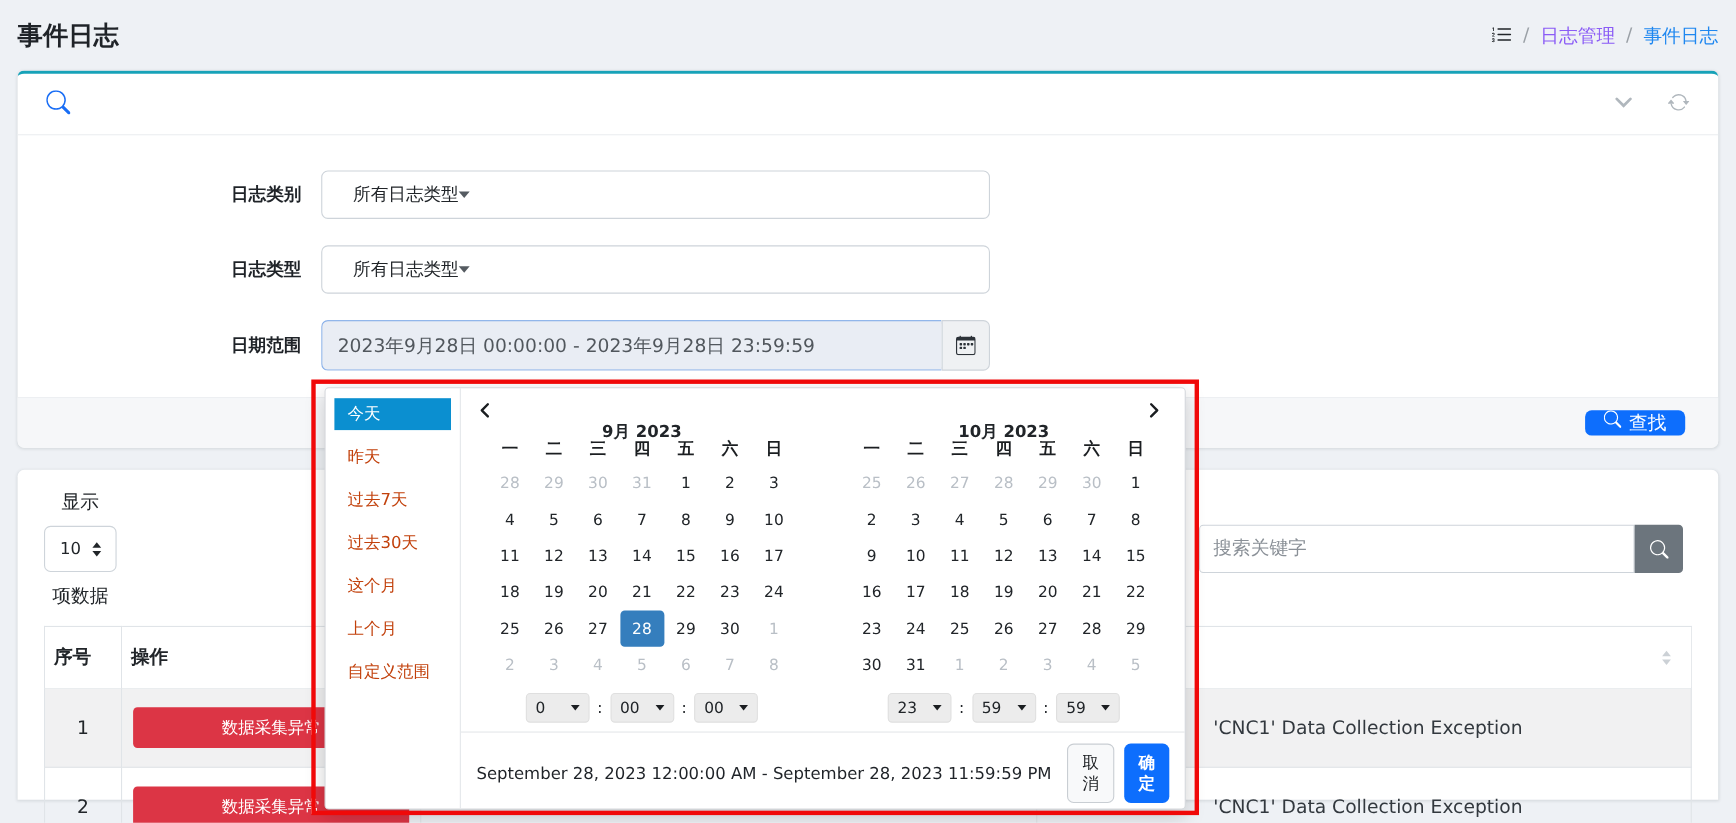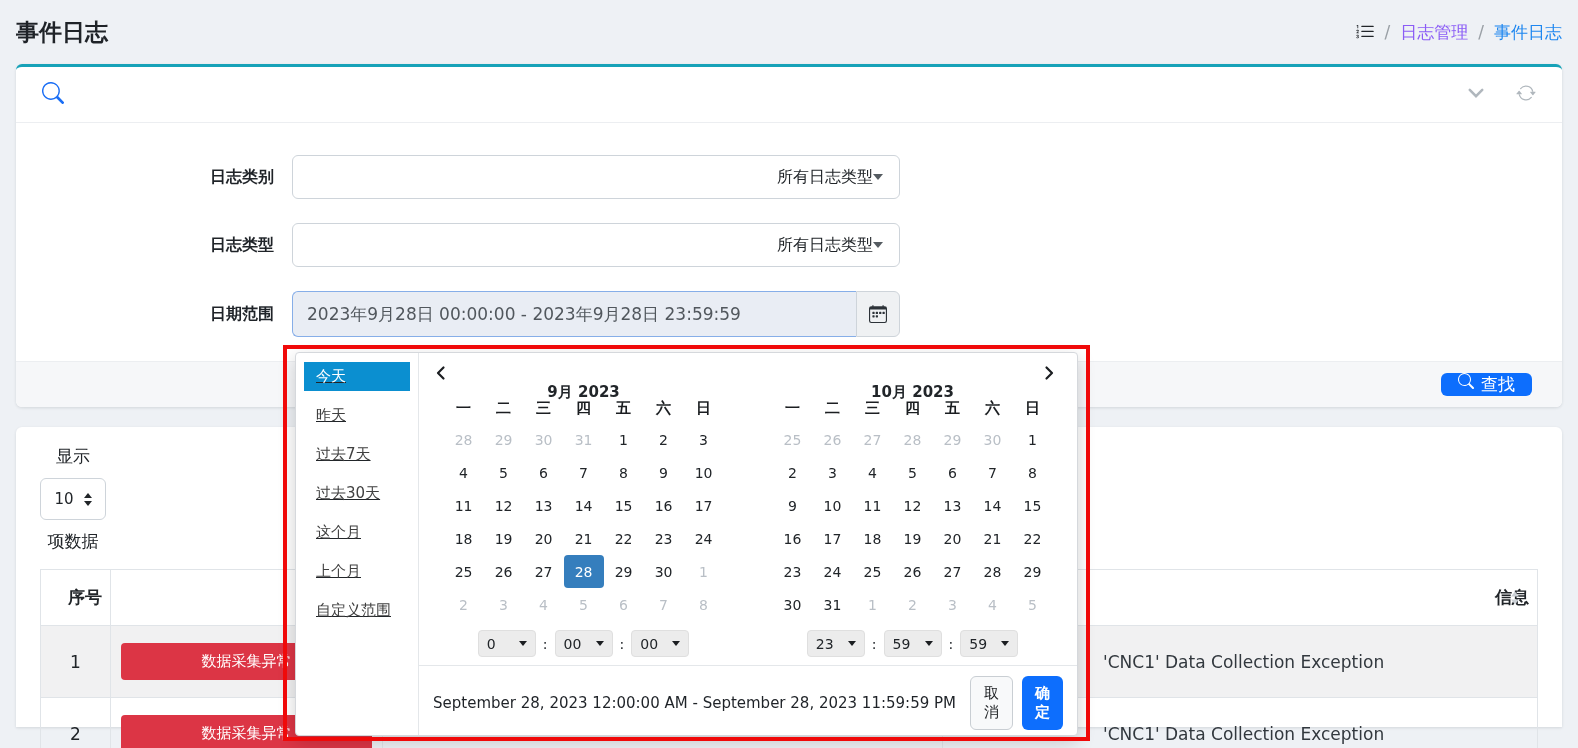--- a/index.html
+++ b/index.html
@@ -25,21 +25,21 @@
   .hdr-icons { display:flex; align-items:center; gap:30px; color:#b0b7bd; }
   .hdr-icons svg { width:20px; height:20px; }
   .blue-search svg { width:22px; height:22px; color:#1a6ef5; }
 
   .card-body { padding:32px 0 24px; }
   .form-row { display:flex; align-items:center; margin-bottom:24px; }
   .form-row:last-child { margin-bottom:0; }
   .form-label { width:276px; text-align:right; padding-right:18px; font-weight:bold; font-size:16px; color:#1f2328; }
   .form-ctrl { width:608px; }
   .select-box { height:44px; border:1px solid #ced4da; border-radius:6px; background:#fff;
-    display:flex; align-items:center; justify-content:flex-end; padding:0 16px; cursor:pointer; }
+    display:flex; align-items:center; justify-content:flex-start; padding:0 28px; cursor:pointer; }
   .select-box .caret { width:0; height:0; border-left:5px solid transparent; border-right:5px solid transparent; border-top:6px solid #555b61; }
   .input-group { display:flex; }
   .date-input { flex:1; height:46px; background:#e9edf4; border:1px solid #86aee8; border-right:none;
     border-radius:6px 0 0 6px; padding:0 14px; font-size:17px; color:#51575d;
     font-family:"DejaVu Sans","Liberation Sans",sans-serif; }
   .date-addon { width:44px; height:46px; background:#eff1f3; border:1px solid #ced4da; border-radius:0 6px 6px 0;
     display:flex; align-items:center; justify-content:center; cursor:pointer; color:#2c3238; }
   .date-addon svg { width:18px; height:18px; }
 
   .card-footer { background:#f6f7f9; border-top:1px solid #eceef1; border-radius:0 0 6px 6px;
@@ -61,39 +61,39 @@
   .spinner .down { border-top:5px solid #212529; }
   .search-group { display:flex; margin-right:8px; }
   .kw-input { width:396px; height:44px; border:1px solid #ced4da; border-radius:4px 0 0 4px; padding:0 12px;
     font-size:17px; color:#212529; font-family:"DejaVu Sans","Liberation Sans",sans-serif; }
   .kw-input::placeholder { color:#8a9097; }
   .kw-btn { width:44px; height:44px; background:#6c757d; border:none; border-radius:0 4px 4px 0;
     color:#fff; display:flex; align-items:center; justify-content:center; cursor:pointer; }
   .kw-btn svg { width:17px; height:17px; }
 
   table.log-table { width:100%; border-collapse:collapse; border:1px solid #e0e4e8; }
-  .log-table th { font-weight:bold; font-size:17px; padding:16px 8px; text-align:right;
+  .log-table th { font-weight:bold; font-size:17px; padding:16px 8px; text-align:left;
     border:1px solid #e0e4e8; position:relative; background:#fff; }
   .log-table td { border:1px solid #e0e4e8; padding:17px 10px; font-size:17px; }
   .log-table tr.stripe td { background:#f1f1f2; }
   .sort-arrows { position:absolute; right:18px; top:50%; transform:translateY(-50%); display:flex; flex-direction:column; gap:3px; }
   .sort-arrows i { width:0; height:0; border-left:4px solid transparent; border-right:4px solid transparent; }
   .sort-arrows .up { border-bottom:5px solid #ccd1d6; }
   .sort-arrows .down { border-top:5px solid #ccd1d6; }
   td.no-cell { text-align:center; color:#212529; }
   .danger-btn { display:block; width:100%; height:37px; background:#dc3545; color:#fff; border:none;
     border-radius:4px; font-size:15px; cursor:pointer; font-family:"DejaVu Sans","Liberation Sans",sans-serif; }
   .info-text { display:block; padding-left:150px; color:#32383e; white-space:nowrap; }
 
   
   .drp { position:absolute; left:295px; top:352px; width:783px; height:384px; background:#fff;
     border:1px solid #d5d8dc; border-radius:4px; box-shadow:0 6px 18px rgba(0,0,0,.18);
     display:flex; z-index:50; }
-  .drp-ranges { width:172px; border-right:1px solid #e4e7ea; padding:9px 8px; list-style:none;text-decoration:underline; }
-  .drp-ranges li { font-size:15px; padding:5px 12px; margin-bottom:10px; cursor:pointer; color:#404040; }
+  .drp-ranges { width:172px; border-right:1px solid #e4e7ea; padding:9px 8px; list-style:none; }
+  .drp-ranges li { font-size:15px; padding:5px 12px; margin-bottom:10px; cursor:pointer; color:#c2410c; }
   .drp-ranges li.active { background:#0b8fd0; color:#fff; }
   .drp-right { flex:1; display:flex; flex-direction:column; }
   .drp-cals { flex:1; display:flex; }
   .cal { width:50%; padding:10px 12px 0; }
   .cal-head { position:relative; height:26px; }
   .cal-title { position:absolute; left:0; right:0; text-align:center; font-weight:bold; font-size:15px; top:20px; }
   .cal-nav { position:absolute; top:2px; width:22px; height:22px; cursor:pointer; color:#1b1e21; }
   .cal-nav.prev { left:2px; } .cal-nav.next { right:2px; }
   .cal-nav svg { width:16px; height:16px; }
   table.cal-grid { border-collapse:separate; border-spacing:0; margin:4px auto 0; }
@@ -206,20 +206,28 @@
     <div class="show-group">
       <span>显示</span>
       <span class="pagesize-box">
         <span>10</span>
         <span class="spinner">
             <i class="up"></i>
             <i class="down"></i>
           </span>
       </span>
       <span>项数据</span>
+    </div>
+    <div class="search-group">
+      <input class="kw-input" placeholder="搜索关键字" style="">
+      <button class="kw-btn">
+        <svg viewBox="0 0 16 16" fill="currentColor">
+            <path d="M11.742 10.344a6.5 6.5 0 1 0-1.397 1.398h-.001c.03.04.062.078.098.115l3.85 3.85a1 1 0 0 0 1.415-1.414l-3.85-3.85a1.007 1.007 0 0 0-.115-.1zM12 6.5a5.5 5.5 0 1 1-11 0 5.5 5.5 0 0 1 11 0z"></path>
+          </svg>
+      </button>
     </div>
   </div>
 
   <table class="log-table">
     <colgroup>
         <col style="width:70px">
         <col style="width:272px">
         <col style="width:560px">
         <col>
       </colgroup>

